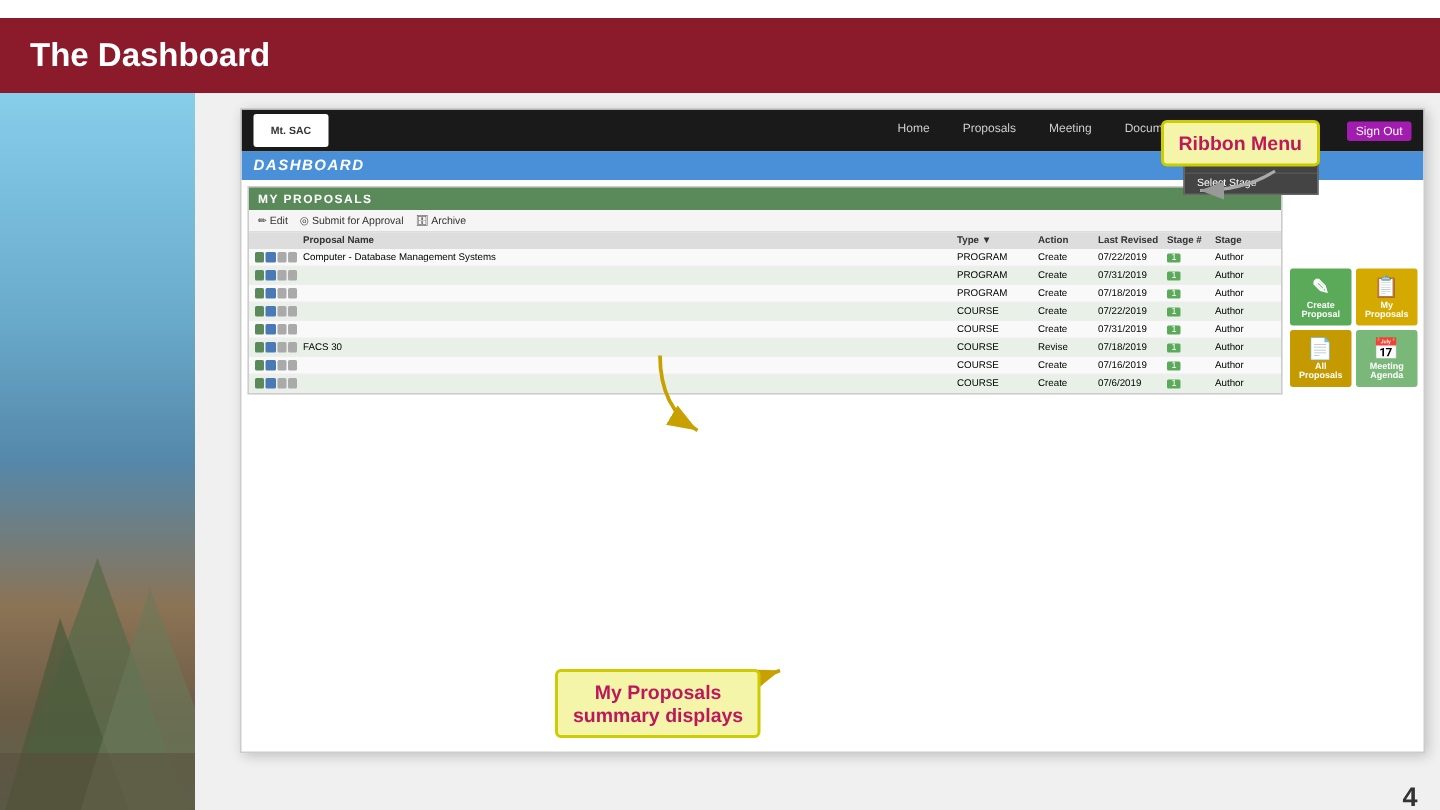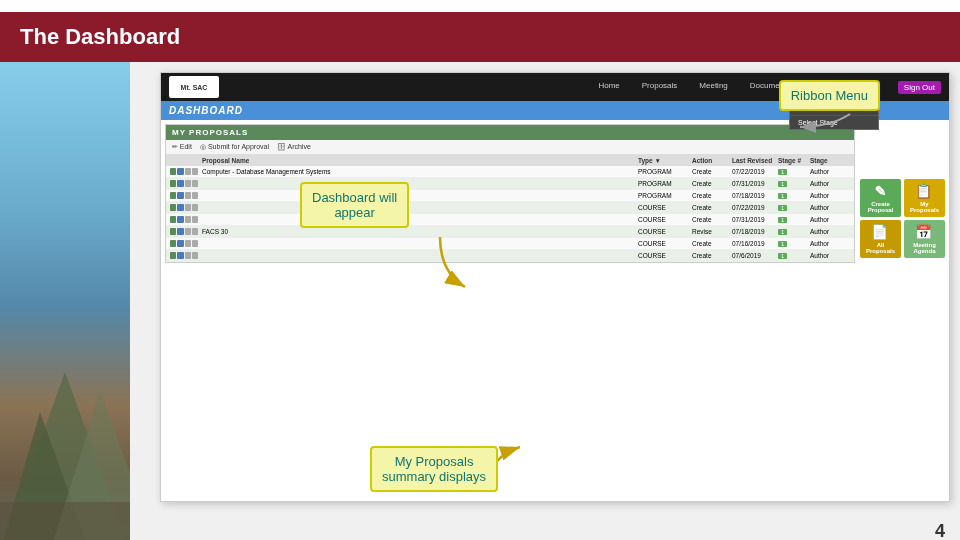--- a/index.html
+++ b/index.html
@@ -271,23 +271,23 @@
     }
 
     
     .callout-box {
       position: absolute;
       background: #f5f5aa;
       border: 2px solid #cccc00;
       border-radius: 4px;
       padding: 6px 10px;
       font-size: 13px;
-      font-weight: normal;
+      font-weight: bold;
       text-align: center;
-      color: #0f766e;
+      color: #be185d;
       z-index: 20;
     }
 
     .callout-ribbon {
       top: 18px;
       right: 80px;
     }
 
     .callout-dashboard {
       top: 120px;
@@ -551,23 +551,20 @@
     <svg class="arrow-svg" style="top:0;left:0;width:100%;height:100%;pointer-events:none;">
 
       <defs>
         <marker id="arrowhead1" markerWidth="8" markerHeight="6" refX="8" refY="3" orient="auto">
           <polygon points="0 0, 8 3, 0 6" fill="#999"></polygon>
         </marker>
       </defs>
       <path d="M 720 52 Q 700 65 670 65" stroke="#aaa" stroke-width="2" fill="none" marker-end="url(#arrowhead1)"></path>
     </svg>
 
-    <div class="callout-box callout-dashboard">
-      <span>Dashboard will<br>appear</span>
-    </div>
 
     <svg class="arrow-svg" style="top:0;left:0;width:100%;height:100%;pointer-events:none;">
       <defs>
         <marker id="arrowhead2" markerWidth="8" markerHeight="6" refX="8" refY="3" orient="auto">
           <polygon points="0 0, 8 3, 0 6" fill="#c8a000"></polygon>
         </marker>
       </defs>
       <path d="M 310 175 Q 310 210 335 225" stroke="#c8a000" stroke-width="2.5" fill="none" marker-end="url(#arrowhead2)" stroke-dasharray="none"></path>
     </svg>
 

